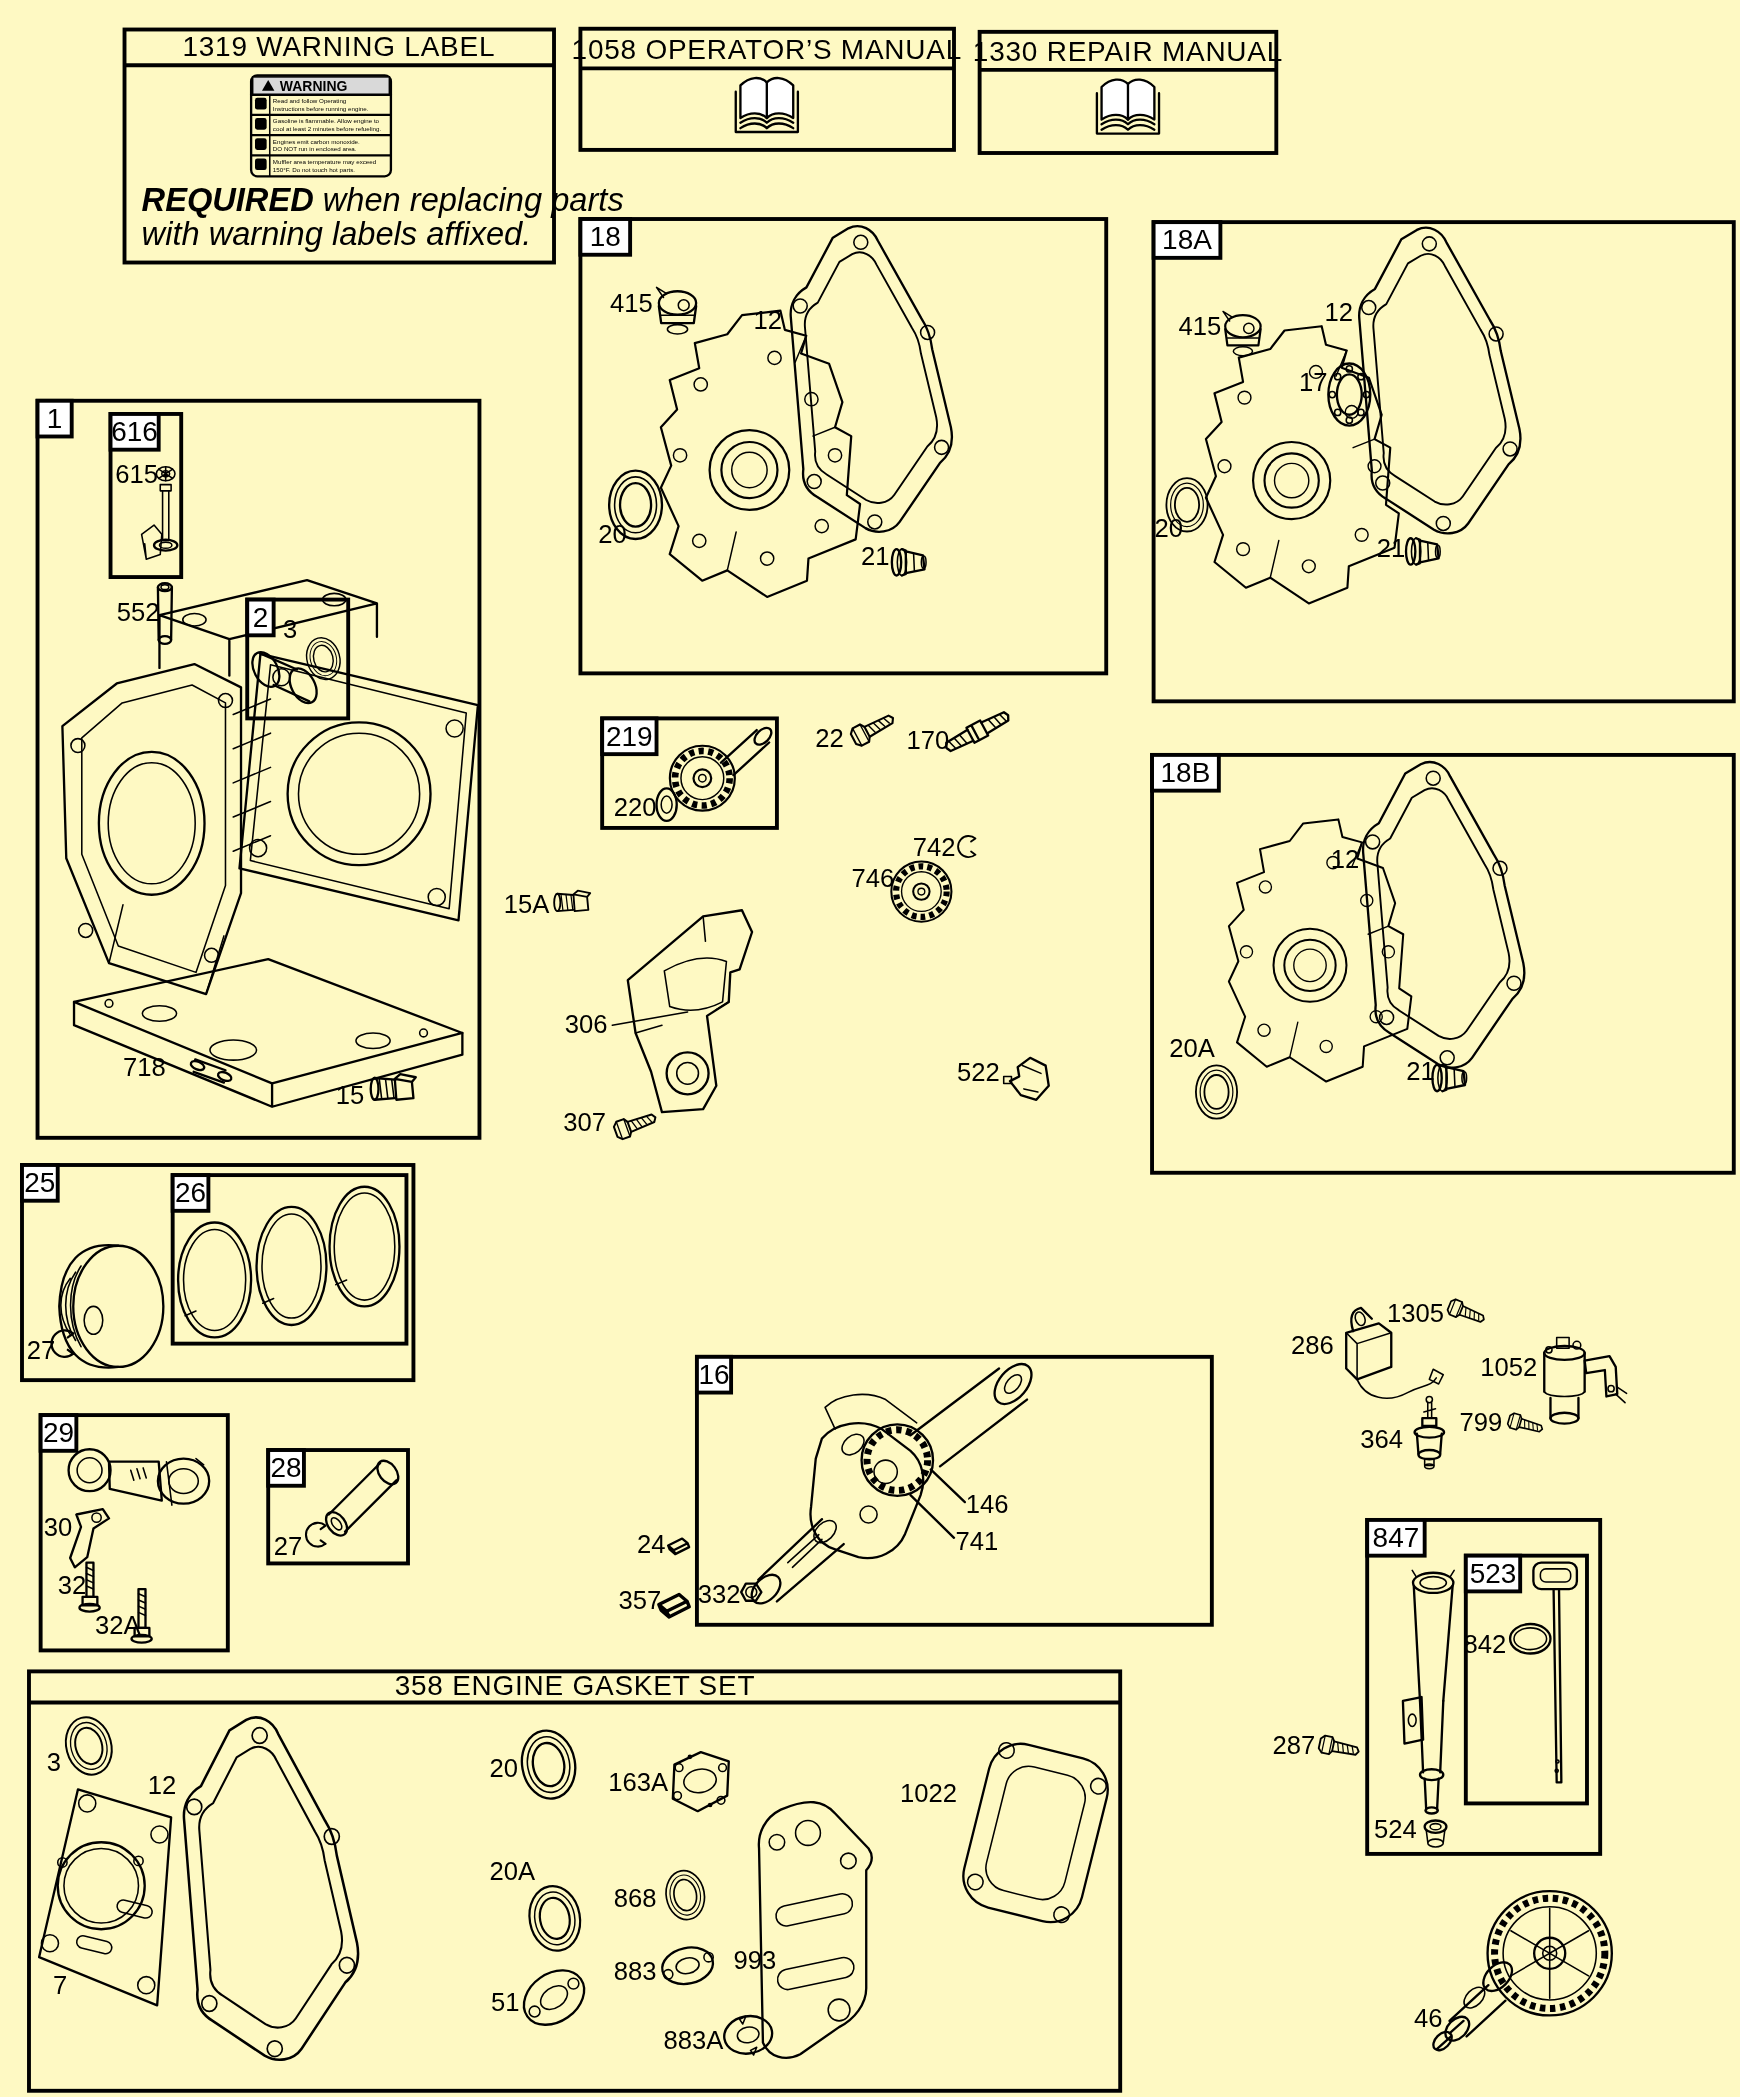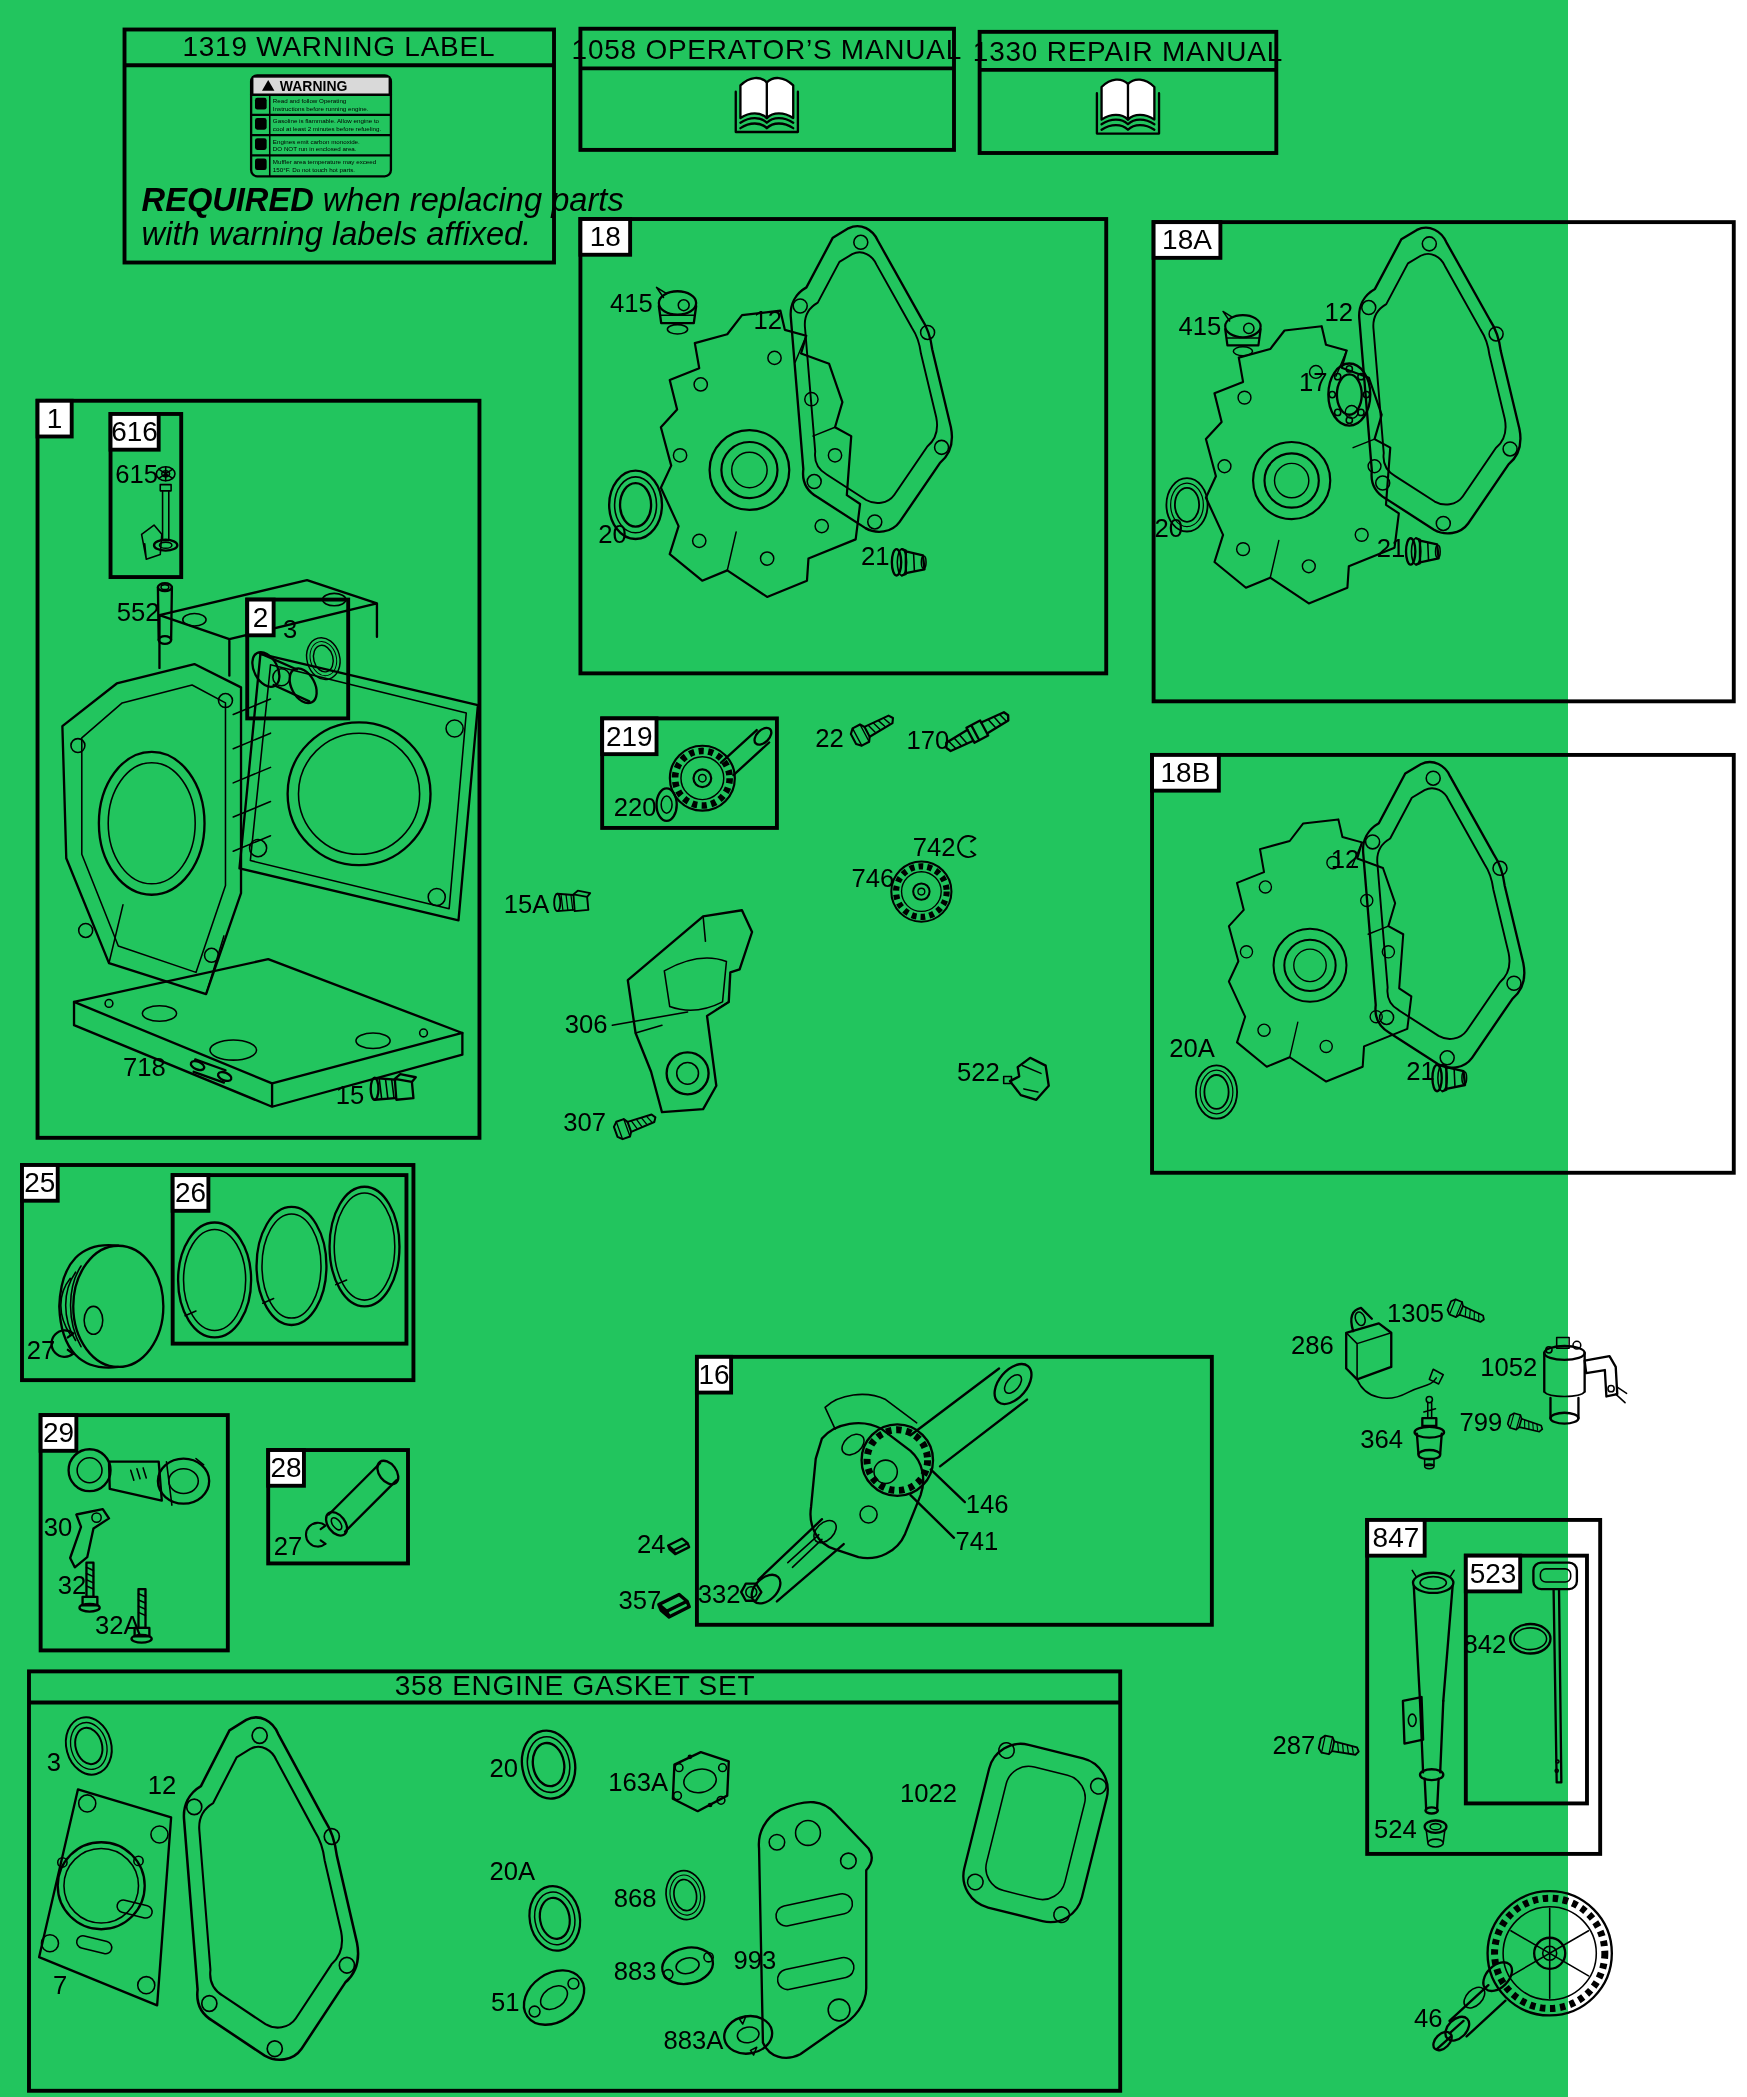--- a/index.html
+++ b/index.html
@@ -1,16 +1,16 @@
 <!DOCTYPE html>
 <html style="font-size:12.4px"><head>
 <meta charset="utf-8">
 <style>
   html,body{margin:0;padding:0;background:#fff}
-  .page{width:1568px;height:2097px;position:relative;background:#22c55e;font-family:"Liberation Sans",sans-serif}
+  .page{width:1740px;height:2097px;position:relative;background:#fef9c3;font-family:"Liberation Sans",sans-serif}
   svg{display:block}
   text{font-family:"Liberation Sans",sans-serif;fill:#000}
   .bx{fill:none;stroke:#000;stroke-width:5}
   .lb{fill:#fff;stroke:#000;stroke-width:5}
   .ln{fill:none;stroke:#000;stroke-width:3;stroke-linecap:round;stroke-linejoin:round}
   .ln2{fill:none;stroke:#000;stroke-width:2;stroke-linecap:round;stroke-linejoin:round}
   .fw{fill:#fff;stroke:#000;stroke-width:3;stroke-linejoin:round}
   .th{fill:none;stroke:#000;stroke-width:9;stroke-dasharray:7 6}
   .t{font-size:33px}
   .ts{font-size:36px}

